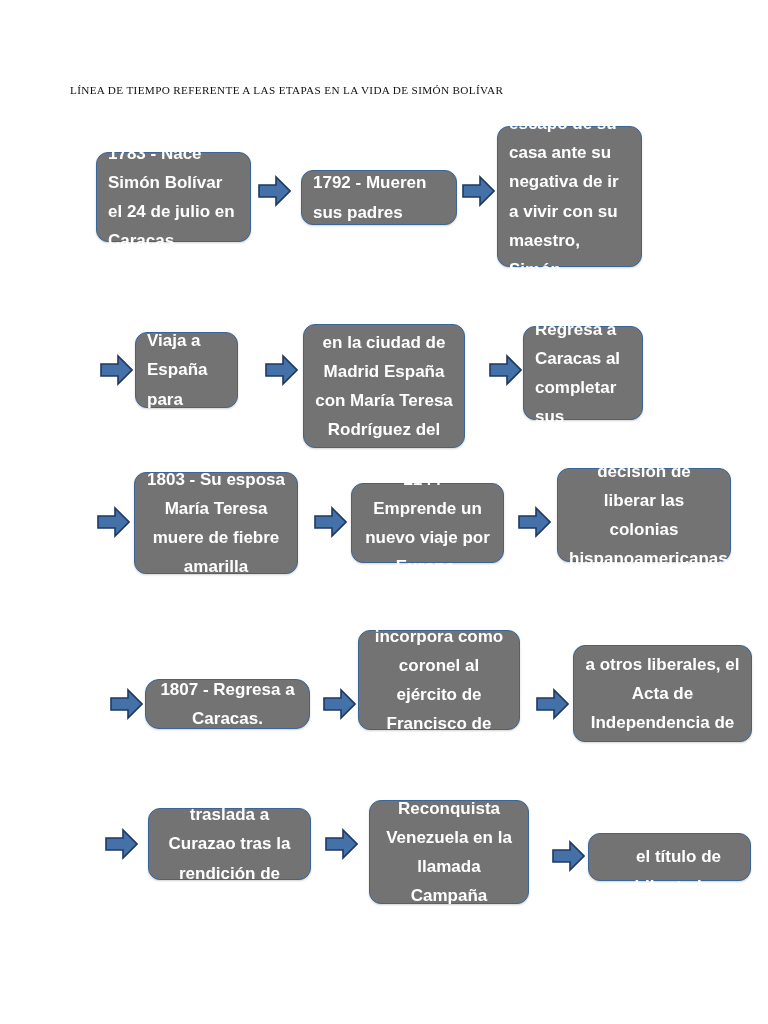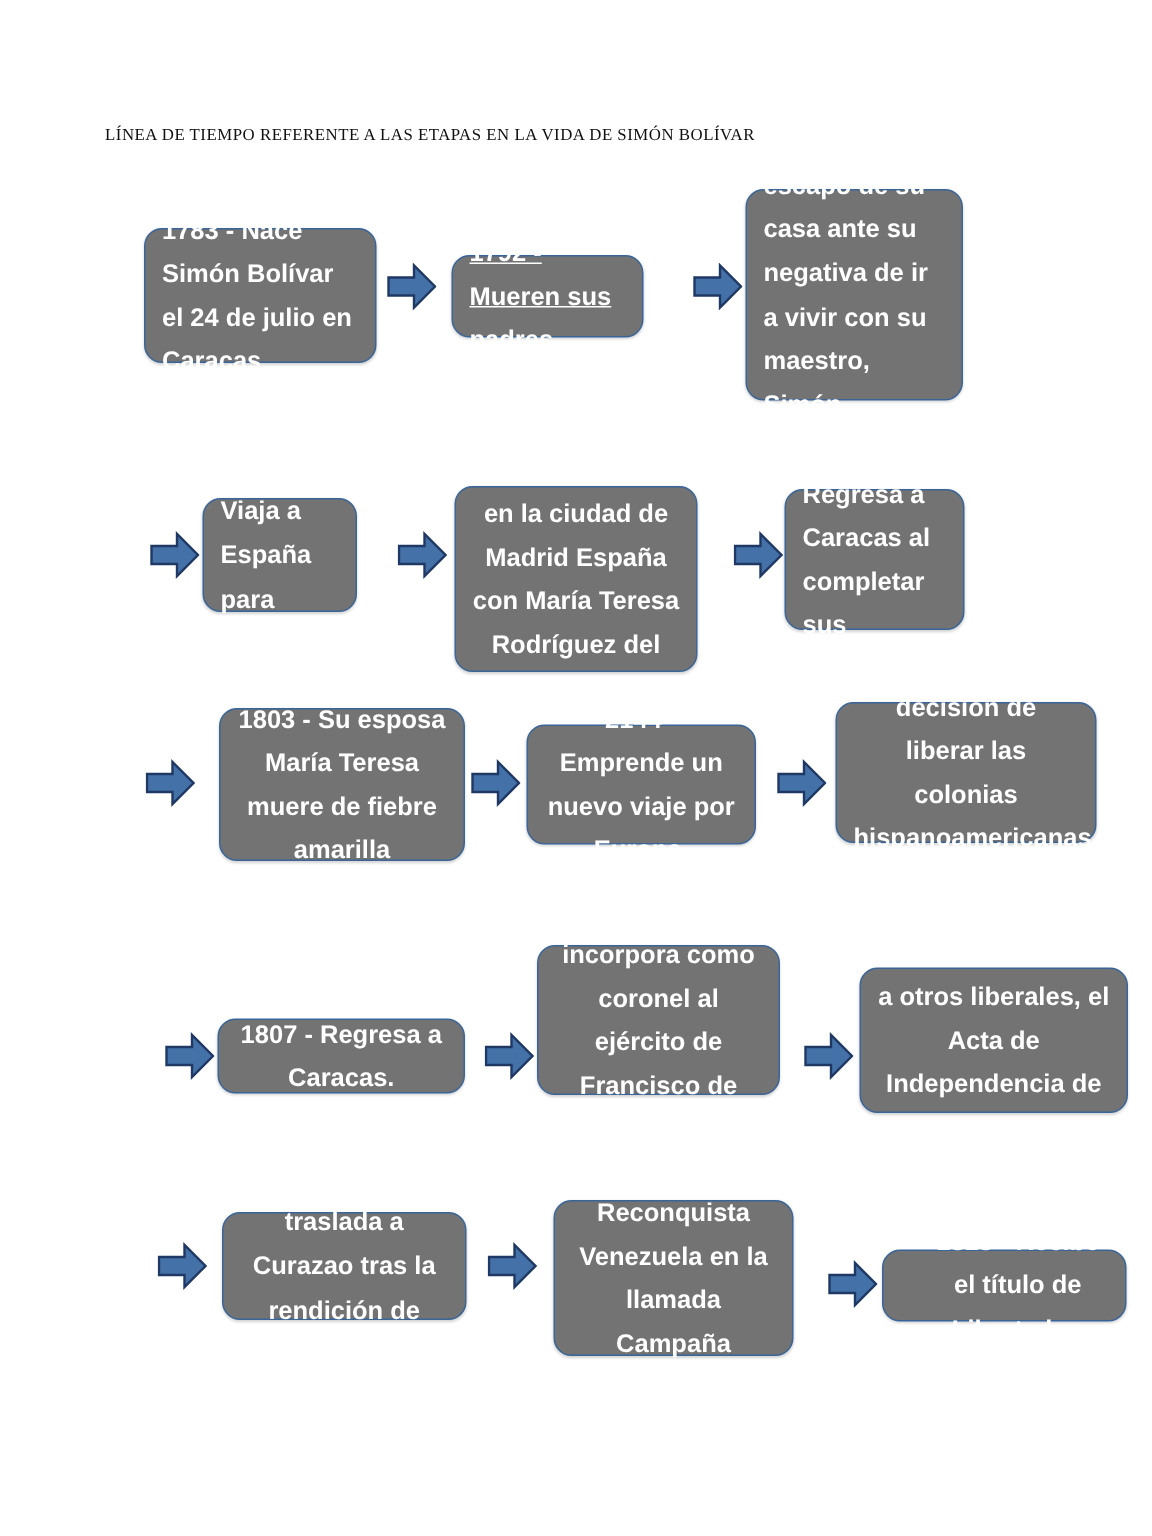--- a/index.html
+++ b/index.html
@@ -66,21 +66,21 @@
   <div class="node left" style="left:96px; top:152px; width:155px; height:90px;">
     <span class="txt">1783 - Nace Simón Bolívar el 24 de julio en Caracas</span>
   </div>
 
   <span class="arrow" style="left:258px; top:175px; width:33px; height:32px;">
     <svg viewBox="0 0 33 32" preserveAspectRatio="none">
       <polygon points="1,10 18,10 18,2 32,16 18,30 18,22 1,22" fill="#4472A8" stroke="#1F3864" stroke-width="1.6" stroke-linejoin="miter"></polygon>
     </svg>
   </span>
 
-  <div class="node left" style="left:301px; top:170px; width:128px; height:55px;text-decoration:underline;">
+  <div class="node left" style="left:301px; top:170px; width:156px; height:55px;">
     <span class="txt">1792 -  Mueren sus padres</span>
   </div>
 
   <span class="arrow" style="left:462px; top:175px; width:33px; height:32px;">
     <svg viewBox="0 0 33 32" preserveAspectRatio="none">
       <polygon points="1,10 18,10 18,2 32,16 18,30 18,22 1,22" fill="#4472A8" stroke="#1F3864" stroke-width="1.6" stroke-linejoin="miter"></polygon>
     </svg>
   </span>
 
   <div class="node left" style="left:497px; top:126px; width:145px; height:141px;">
@@ -116,21 +116,21 @@
   <div class="node left" style="left:523px; top:326px; width:120px; height:94px;">
     <span class="txt">1803 - Regresa a Caracas al completar sus estudios</span>
   </div>
 
   <span class="arrow" style="left:97px; top:506px; width:33px; height:32px;">
     <svg viewBox="0 0 33 32" preserveAspectRatio="none">
       <polygon points="1,10 18,10 18,2 32,16 18,30 18,22 1,22" fill="#4472A8" stroke="#1F3864" stroke-width="1.6" stroke-linejoin="miter"></polygon>
     </svg>
   </span>
 
-  <div class="node center" style="left:134px; top:472px; width:164px; height:102px;margin-left:12px;">
+  <div class="node center" style="left:134px; top:472px; width:164px; height:102px;">
     <span class="txt">1803 - Su esposa María Teresa muere de fiebre amarilla</span>
   </div>
 
   <span class="arrow" style="left:314px; top:506px; width:33px; height:32px;">
     <svg viewBox="0 0 33 32" preserveAspectRatio="none">
       <polygon points="1,10 18,10 18,2 32,16 18,30 18,22 1,22" fill="#4472A8" stroke="#1F3864" stroke-width="1.6" stroke-linejoin="miter"></polygon>
     </svg>
   </span>
 
   <div class="node center" style="left:351px; top:483px; width:153px; height:80px;">
@@ -146,21 +146,21 @@
   <div class="node center" style="left:557px; top:468px; width:174px; height:94px;">
     <span class="txt">1805 - Toma la decisión de liberar las colonias hispanoamericanas del yugo español</span>
   </div>
 
   <span class="arrow" style="left:110px; top:688px; width:33px; height:32px;">
     <svg viewBox="0 0 33 32" preserveAspectRatio="none">
       <polygon points="1,10 18,10 18,2 32,16 18,30 18,22 1,22" fill="#4472A8" stroke="#1F3864" stroke-width="1.6" stroke-linejoin="miter"></polygon>
     </svg>
   </span>
 
-  <div class="node center" style="left:145px; top:679px; width:165px; height:50px;">
+  <div class="node center" style="left:145px; top:679px; width:165px; height:50px;border-radius:14px;">
     <span class="txt">1807 - Regresa a Caracas.</span>
   </div>
 
   <span class="arrow" style="left:323px; top:688px; width:33px; height:32px;">
     <svg viewBox="0 0 33 32" preserveAspectRatio="none">
       <polygon points="1,10 18,10 18,2 32,16 18,30 18,22 1,22" fill="#4472A8" stroke="#1F3864" stroke-width="1.6" stroke-linejoin="miter"></polygon>
     </svg>
   </span>
 
   <div class="node center" style="left:358px; top:630px; width:162px; height:100px;">

